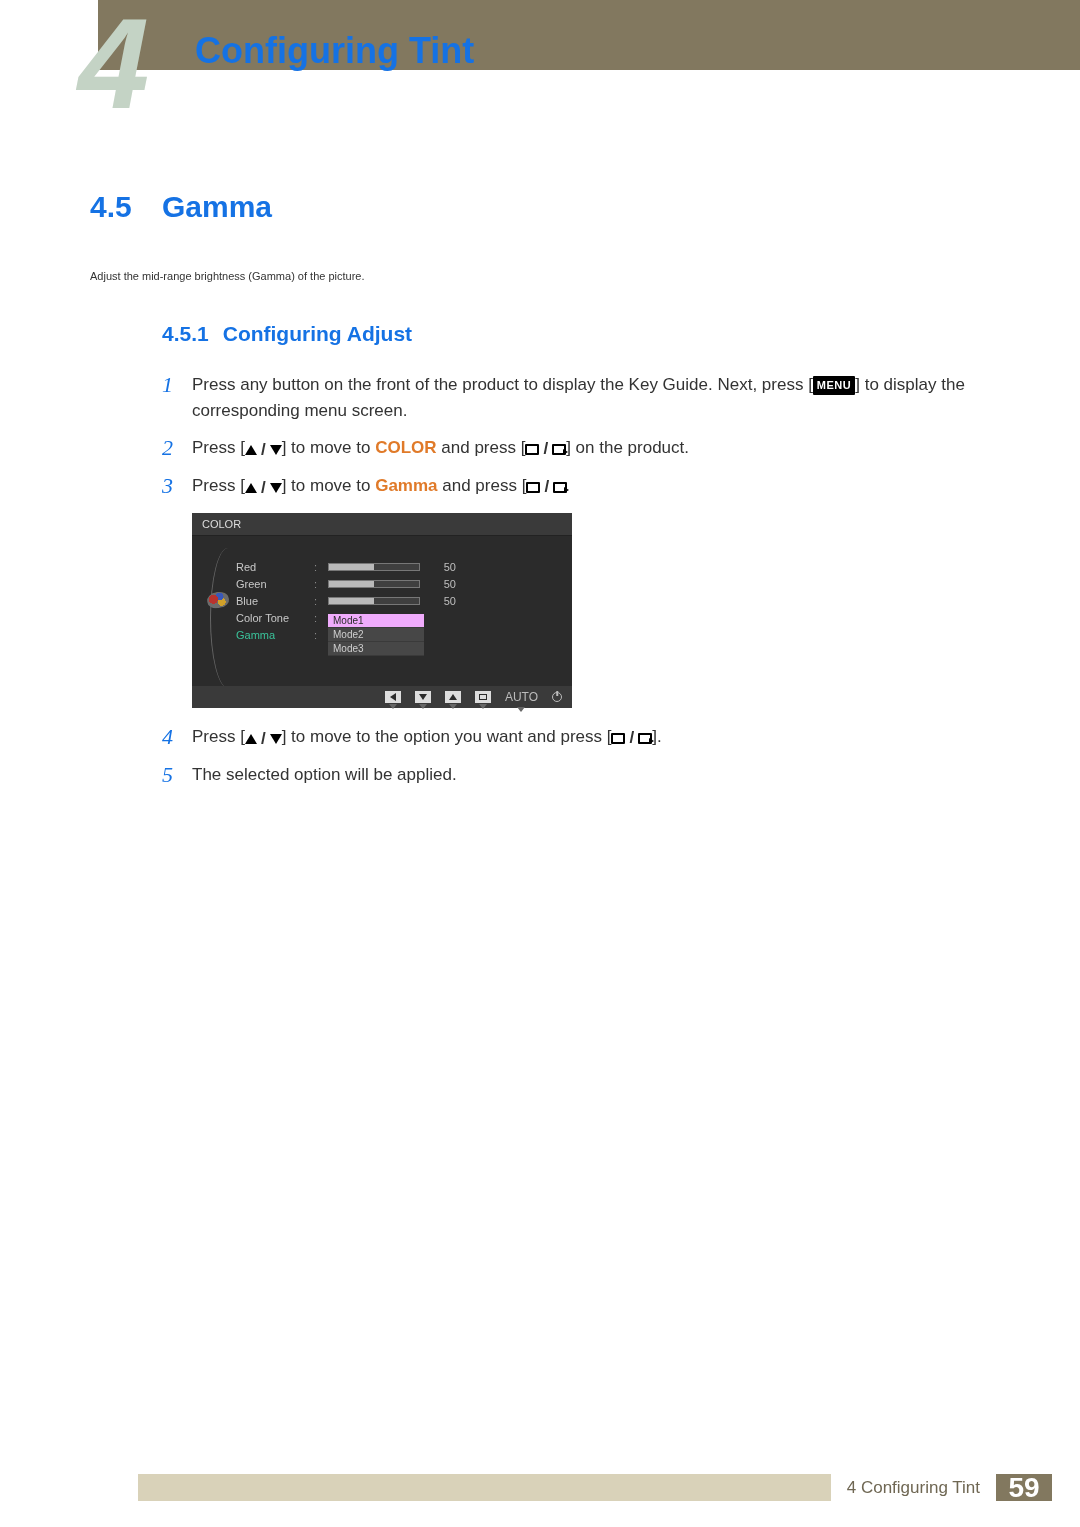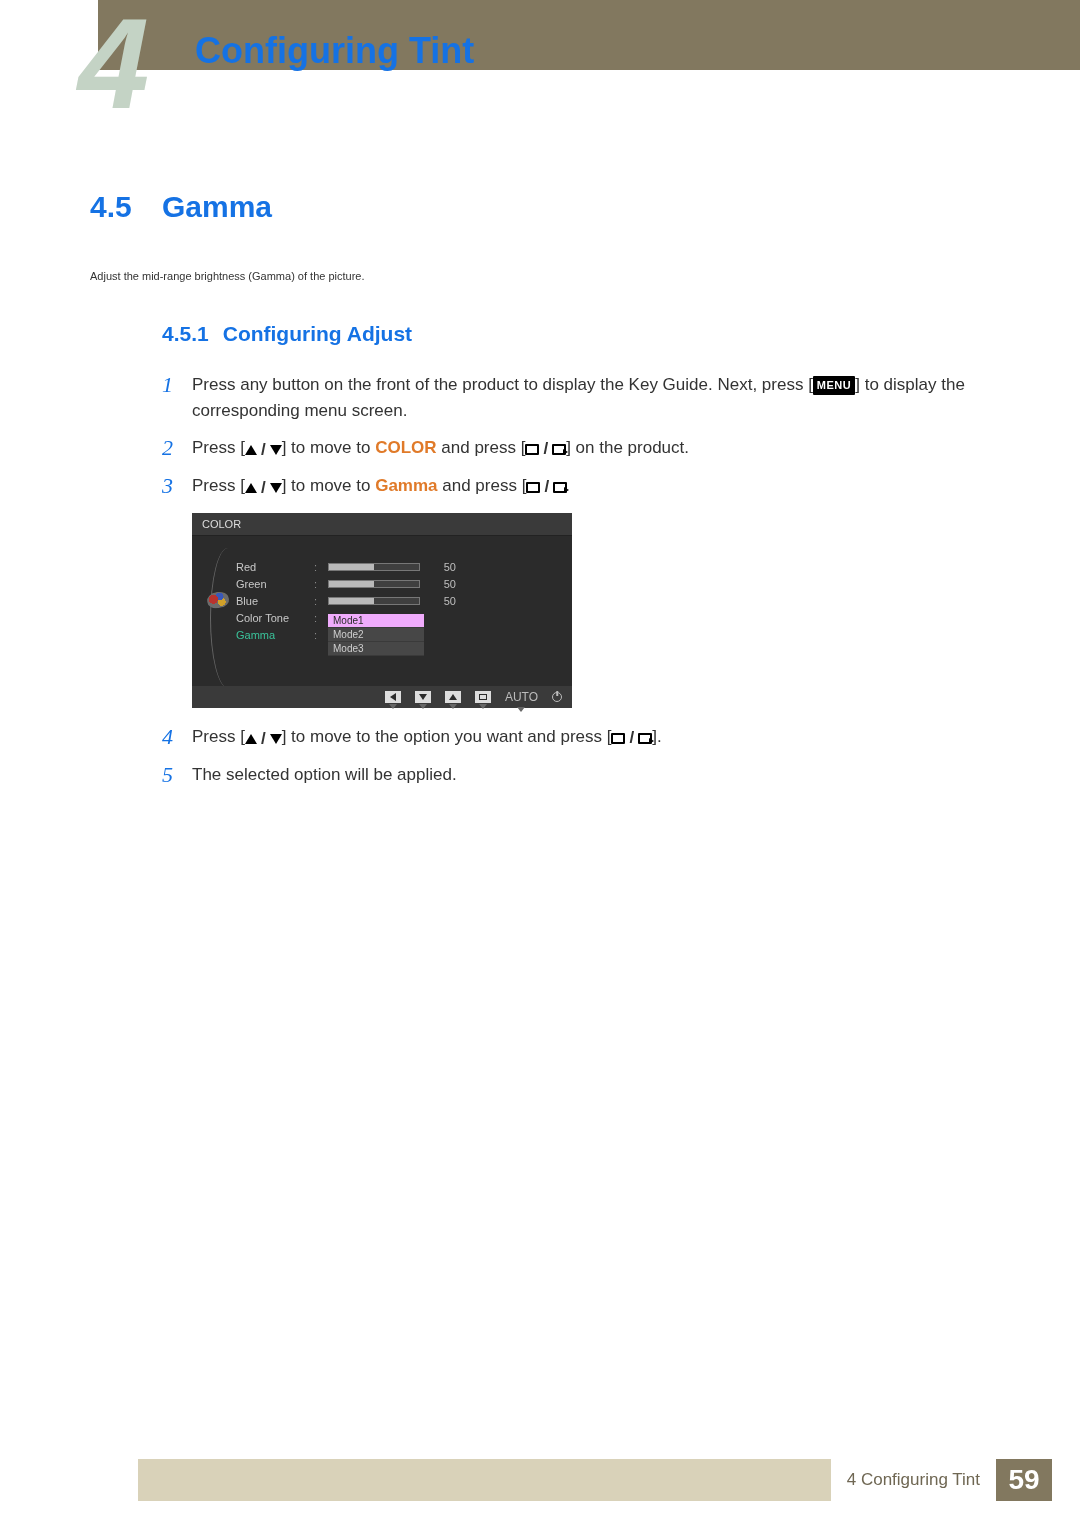--- a/index.html
+++ b/index.html
@@ -311,21 +311,21 @@
       transform:translateX(-50%);
       width:1.5px;height:5px;background:#bbb;
     }
 
     
     .page-footer {
       position: absolute;
       bottom: 26px;
       left: 98px;
       right: 28px;
-      height: 42px;
+      height: 27px;
       display: flex;
       align-items: stretch;
       margin-left: 40px;
     }
     .page-footer .beige {
       flex: 1;
       background: #d9d2b9;
     }
     .page-footer .label {
       display: flex;

